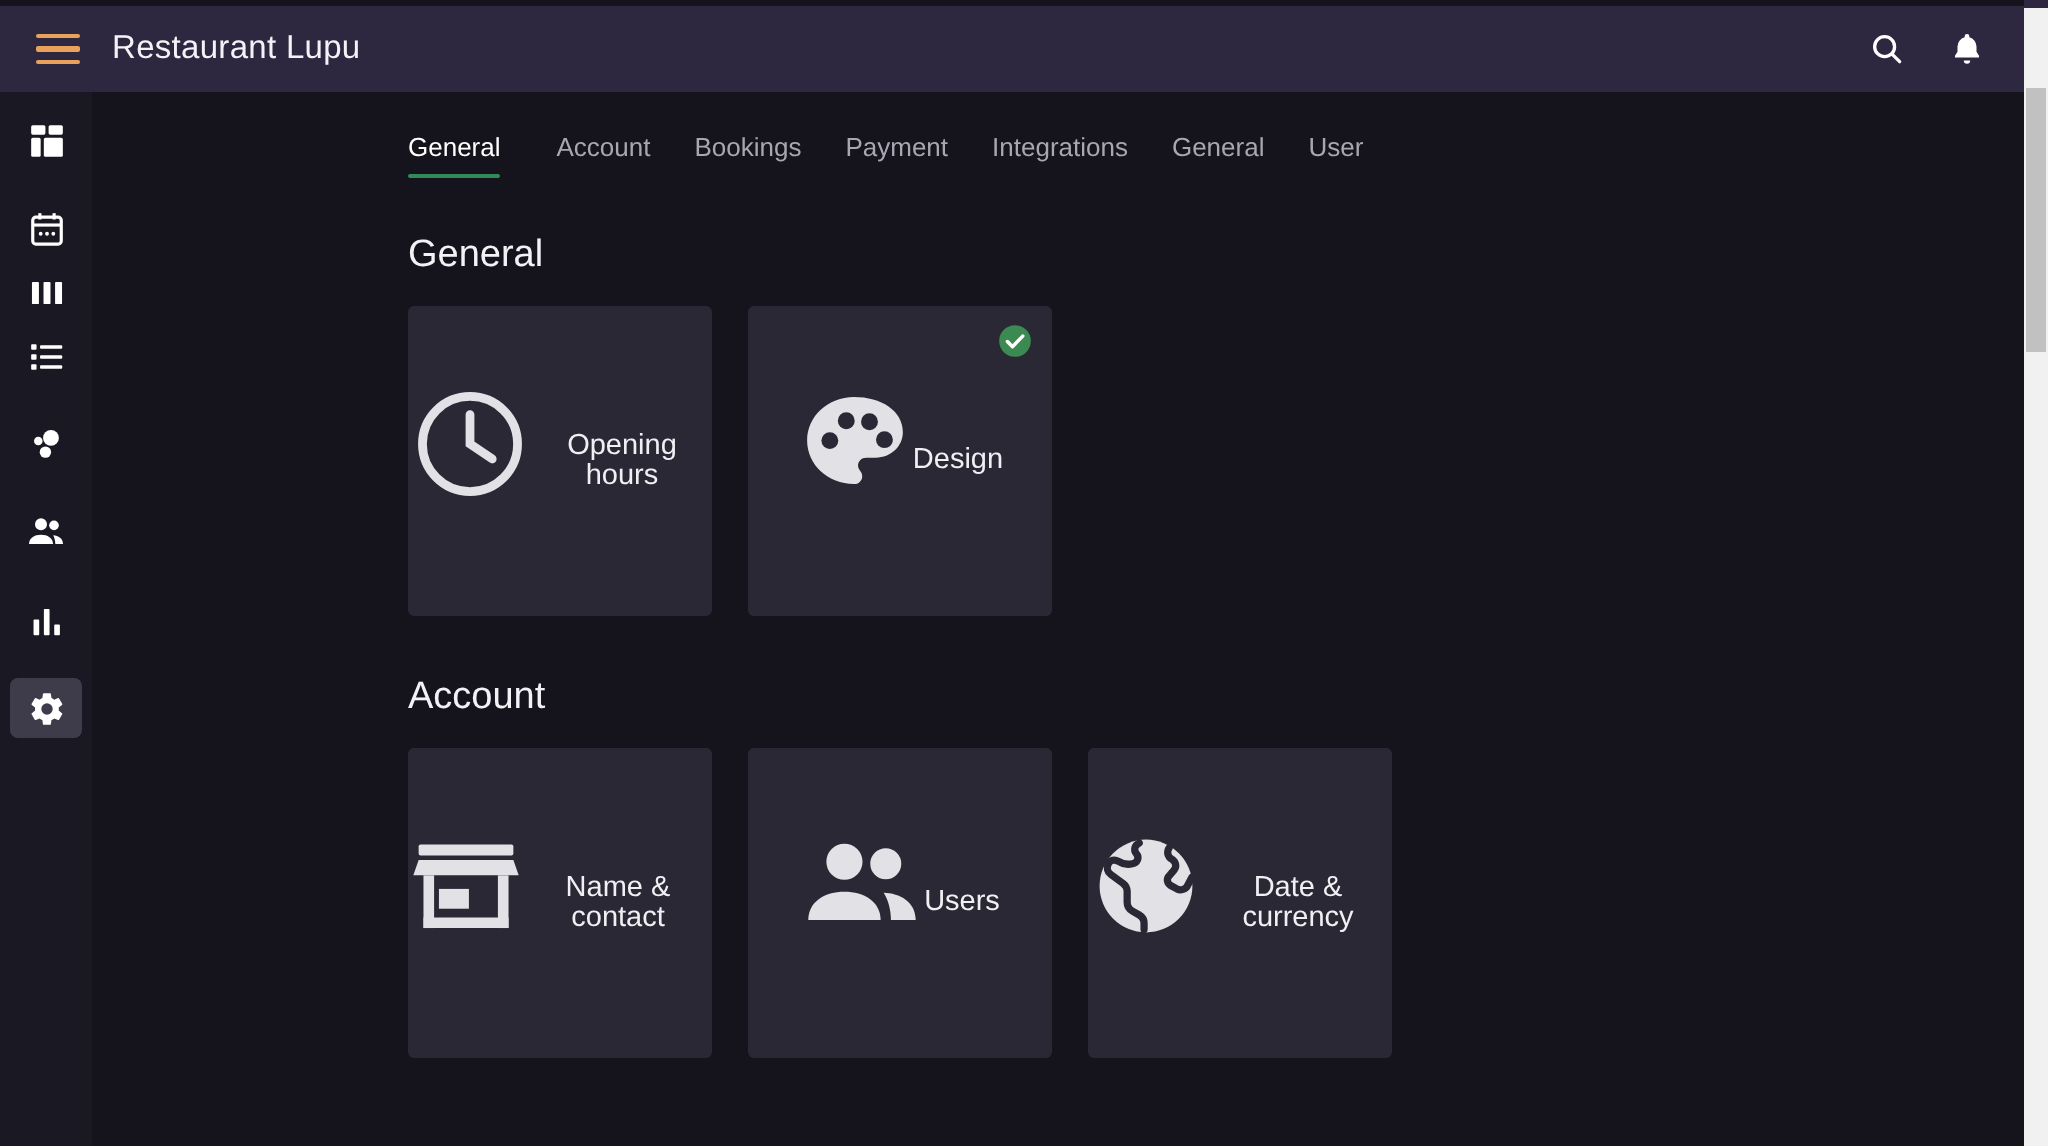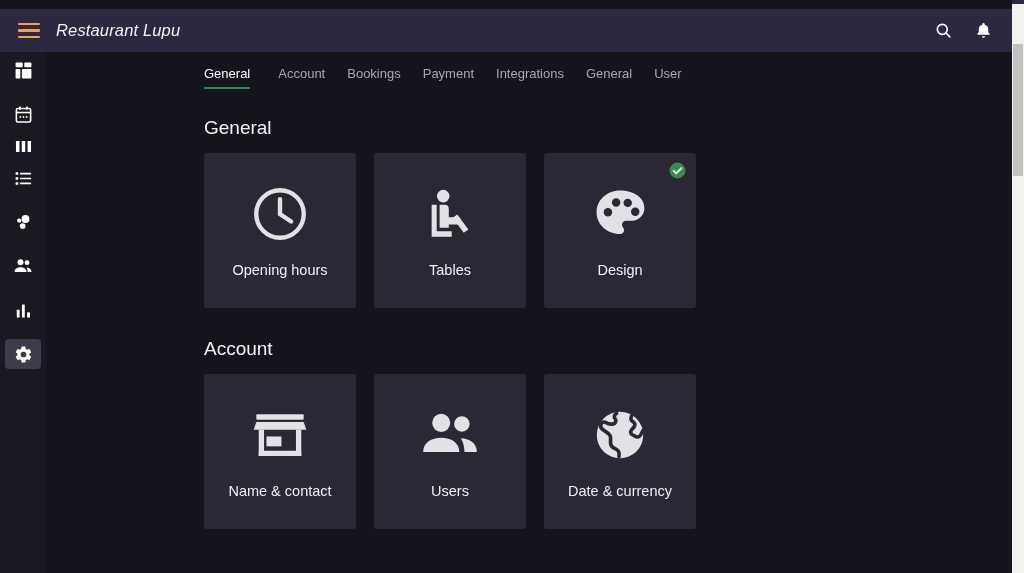--- a/index.html
+++ b/index.html
@@ -16,29 +16,28 @@
     position: relative;
     width: 1024px;
     height: 573px;
     background: #15141c;
     overflow: hidden;
   }
 
   
   .header {
     position: absolute;
-    top: 9px; left: 0;
+    top: 3px; left: 0;
     width: 1012px;
     height: 43px;
     background: #2e2740;
     display: flex;
     align-items: center;
     padding: 0 14px;
     z-index: 20;
-    font-style: italic;
   }
   .hamburger {
     width: 22px; height: 16px;
     display: flex; flex-direction: column; justify-content: space-between;
     cursor: pointer;
     margin-right: 16px;
     margin-left: 4px;
   }
   .hamburger span {
     display: block;
@@ -147,21 +146,21 @@
     gap: 18px;
     margin-bottom: 30px;
   }
   .card {
     position: relative;
     width: 152px;
     height: 155px;
     background: #2a2834;
     border-radius: 3px;
     display: flex;
-    flex-direction: column;
+    flex-direction: row;
     align-items: center;
     justify-content: center;
     cursor: pointer;
   }
   .card-icon {
     height: 62px;
     display: flex;
     align-items: center;
     justify-content: center;
     margin-bottom: 18px;
@@ -341,31 +340,20 @@
       <div class="card">
         <div class="card-icon">
           <svg width="62" height="62" viewBox="0 0 24 24" fill="none" stroke="#e2e1e6" stroke-width="1.7" stroke-linecap="round">
             <circle cx="12" cy="12" r="9.2"></circle>
             <path d="M12 6.3V12l4.3 2.9"></path>
           </svg>
         </div>
         <div class="card-label">Opening hours</div>
       </div>
 
-      <div class="card">
-        <div class="card-icon">
-          <svg width="58" height="58" viewBox="0 0 24 24" fill="#e2e1e6">
-            <circle cx="9.2" cy="4.6" r="2.6"></circle>
-            <path d="M7.7 8.2h2.1a1.7 1.7 0 0 1 1.7 1.7v3.4h3.6a1.5 1.5 0 0 1 0 3h-3.6v1.4H7.7z"></path>
-            <path d="M4.4 8.2h2.1v10.9h6.2v2.3H4.4z"></path>
-            <path d="M13.1 13.6l1.9-1.4 4.6 6.2-1.9 1.4z"></path>
-          </svg>
-        </div>
-        <div class="card-label">Tables</div>
-      </div>
 
 
       <div class="card">
         <div class="card-badge">
           <svg width="19" height="19" viewBox="0 0 24 24">
             <circle cx="12" cy="12" r="10" fill="#3a8a52"></circle>
             <path d="M7.2 12.3l3.2 3.3 6.5-6.7" fill="none" stroke="#ffffff" stroke-width="2.2" stroke-linecap="round" stroke-linejoin="round"></path>
           </svg>
         </div>
         <div class="card-icon">

